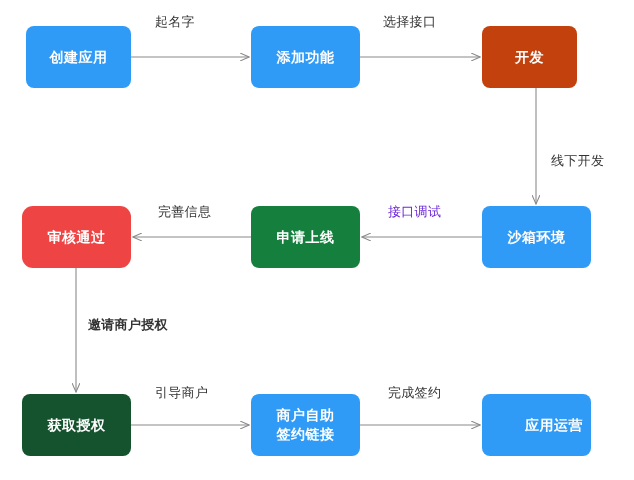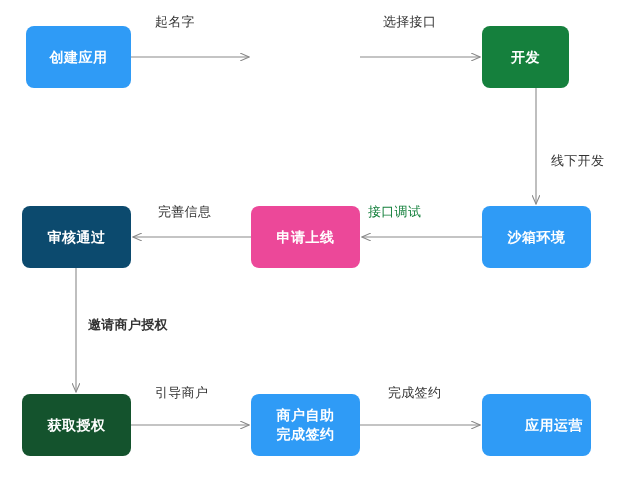--- a/index.html
+++ b/index.html
@@ -78,45 +78,48 @@
     <line x1="76" y1="268" x2="76" y2="392" stroke="#8a8a8a" stroke-width="1.1" marker-end="url(#arrowhead)"></line>
 
     <line x1="131" y1="425" x2="249" y2="425" stroke="#8a8a8a" stroke-width="1.1" marker-end="url(#arrowhead)"></line>
 
     <line x1="360" y1="425" x2="480" y2="425" stroke="#8a8a8a" stroke-width="1.1" marker-end="url(#arrowhead)"></line>
   </svg>
 
   <div class="node" style="left: 26px; top: 26px; width: 105px; height: 62px; background: rgb(47, 155, 246); color: rgb(255, 255, 255);">
     <span class="node-label">创建应用</span>
   </div>
-  <div class="node" style="left: 482px; top: 26px; width: 87px; height: 62px; background: #15803d; color: rgb(255, 255, 255);">
+  <div class="node" style="left: 251px; top: 26px; width: 109px; height: 62px; background: rgb(47, 155, 246); color: rgb(255, 255, 255);">
+    <span class="node-label">添加功能</span>
+  </div>
+  <div class="node" style="left: 482px; top: 26px; width: 95px; height: 62px; background: #c2410c; color: rgb(255, 255, 255);">
     <span class="node-label">开发</span>
   </div>
-  <div class="node" style="left: 22px; top: 206px; width: 109px; height: 62px; background: #0c4a6e; color: rgb(255, 255, 255);">
+  <div class="node" style="left: 22px; top: 206px; width: 109px; height: 62px; background: #ef4444; color: rgb(255, 255, 255); border-radius: 11px;">
     <span class="node-label">审核通过</span>
   </div>
-  <div class="node" style="left: 251px; top: 206px; width: 109px; height: 62px; background: #ec4899; color: rgb(255, 255, 255);">
+  <div class="node" style="left: 251px; top: 206px; width: 109px; height: 62px; background: #15803d; color: rgb(255, 255, 255);">
     <span class="node-label">申请上线</span>
   </div>
   <div class="node" style="left: 482px; top: 206px; width: 109px; height: 62px; background: rgb(47, 155, 246); color: rgb(255, 255, 255);">
     <span class="node-label">沙箱环境</span>
   </div>
   <div class="node" style="left: 22px; top: 394px; width: 109px; height: 62px; background: #14532d; color: rgb(255, 255, 255);">
     <span class="node-label">获取授权</span>
   </div>
   <div class="node" style="left: 251px; top: 394px; width: 109px; height: 62px; background: rgb(47, 155, 246); color: rgb(255, 255, 255);">
     <span class="node-label">商户自助
-完成签约</span>
+签约链接</span>
   </div>
   <div class="node" style="left: 482px; top: 394px; width: 109px; height: 62px; background: rgb(47, 155, 246); color: rgb(255, 255, 255); justify-content: flex-end;">
     <span class="node-label">应用运营</span>
   </div>
 
   <div class="edge-label" style="left: 155px; top: 14px; color: rgb(51, 51, 51);">起名字</div>
   <div class="edge-label" style="left: 383px; top: 14px; color: rgb(51, 51, 51); font-family: Liberation Serif, serif;">选择接口</div>
   <div class="edge-label" style="left: 551px; top: 137px; color: rgb(51, 51, 51); margin-top: 16px;">线下开发</div>
-  <div class="edge-label" style="left: 368px; top: 204px; color: #15803d;">接口调试</div>
+  <div class="edge-label" style="left: 388px; top: 204px; color: #6d28d9;">接口调试</div>
   <div class="edge-label" style="left: 158px; top: 204px; color: rgb(51, 51, 51);">完善信息</div>
   <div class="edge-label" style="left: 88px; top: 317px; color: rgb(51, 51, 51); font-weight: bold;">邀请商户授权</div>
   <div class="edge-label" style="left: 155px; top: 385px; color: rgb(51, 51, 51);">引导商户</div>
   <div class="edge-label" style="left: 388px; top: 385px; color: rgb(51, 51, 51);">完成签约</div>
 
 </div>
 
 </body></html>

